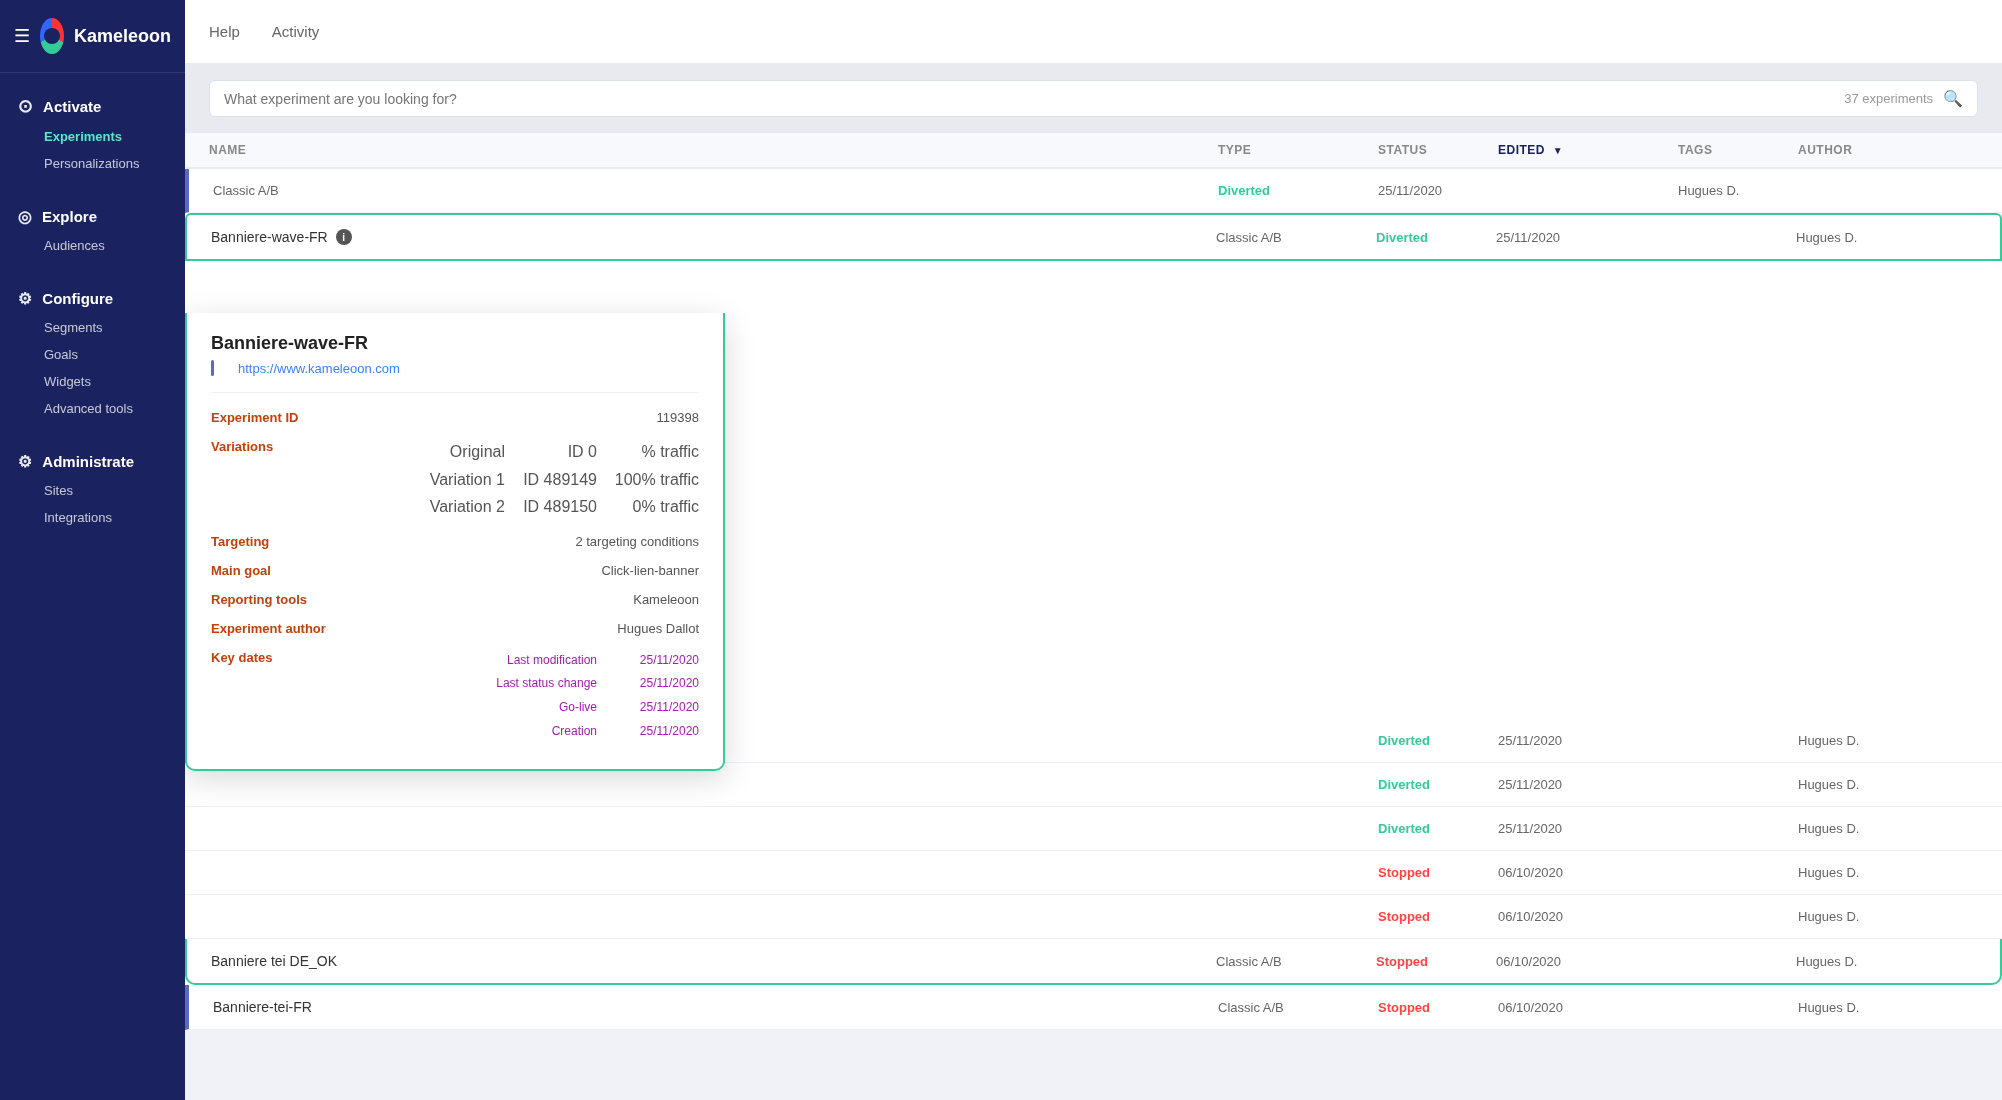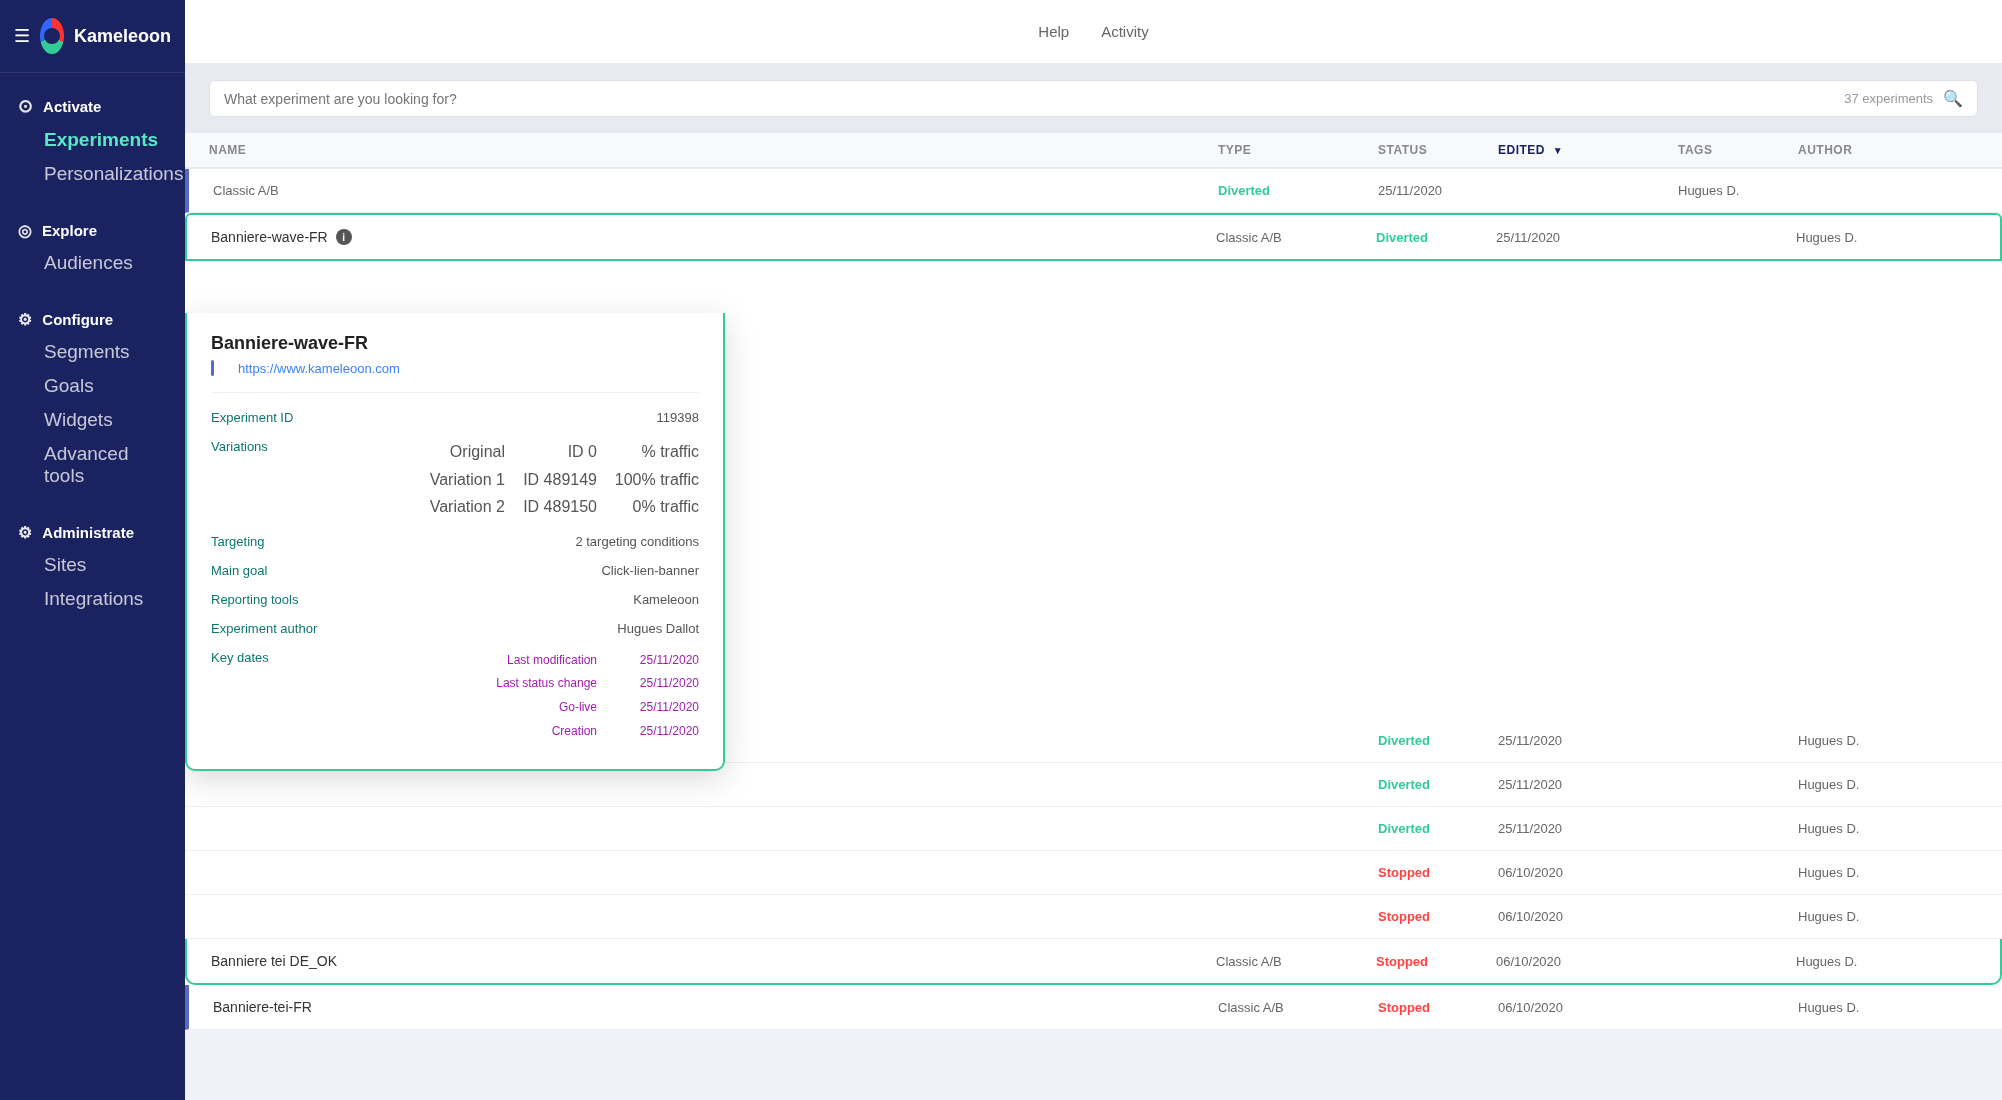--- a/index.html
+++ b/index.html
@@ -60,42 +60,42 @@
       font-weight: 700;
       color: white;
       cursor: pointer;
     }
     .sidebar-section-title .icon {
       font-size: 16px;
       opacity: 0.9;
     }
     .sidebar-item {
       padding: 6px 18px 6px 44px;
-      font-size: 19px;
+      font-size: 13px;
       color: rgba(255,255,255,0.75);
       cursor: pointer;
     }
     .sidebar-item.active {
       color: #5ce6c8;
       font-weight: 600;
     }
 
     
     .main-content {
       flex: 1;
       display: flex;
       flex-direction: column;
       overflow: hidden;
     }
     .top-nav {
       background: white;
       height: 64px;
       display: flex;
       align-items: center;
-      justify-content: center;
+      justify-content: flex-start;
       padding: 0 24px;
       border-bottom: 1px solid #e8eaf0;
       flex-shrink: 0;
     }
     .top-nav-links {
       display: flex;
       gap: 32px;
     }
     .top-nav-link {
       font-size: 15px;
@@ -252,22 +252,22 @@
       margin: 10px 0;
     }
     .popup-field {
       display: flex;
       justify-content: space-between;
       align-items: flex-start;
       padding: 7px 0;
       font-size: 13px;
     }
     .popup-field-label {
-      font-weight: 400;
-      color: #0f766e;
+      font-weight: 700;
+      color: #c2410c;
       min-width: 130px;
     }
     .popup-field-value {
       color: #555;
       text-align: center;
     }
     .variations-grid {
       display: grid;
       grid-template-columns: 120px 90px 100px;
       gap: 2px;

